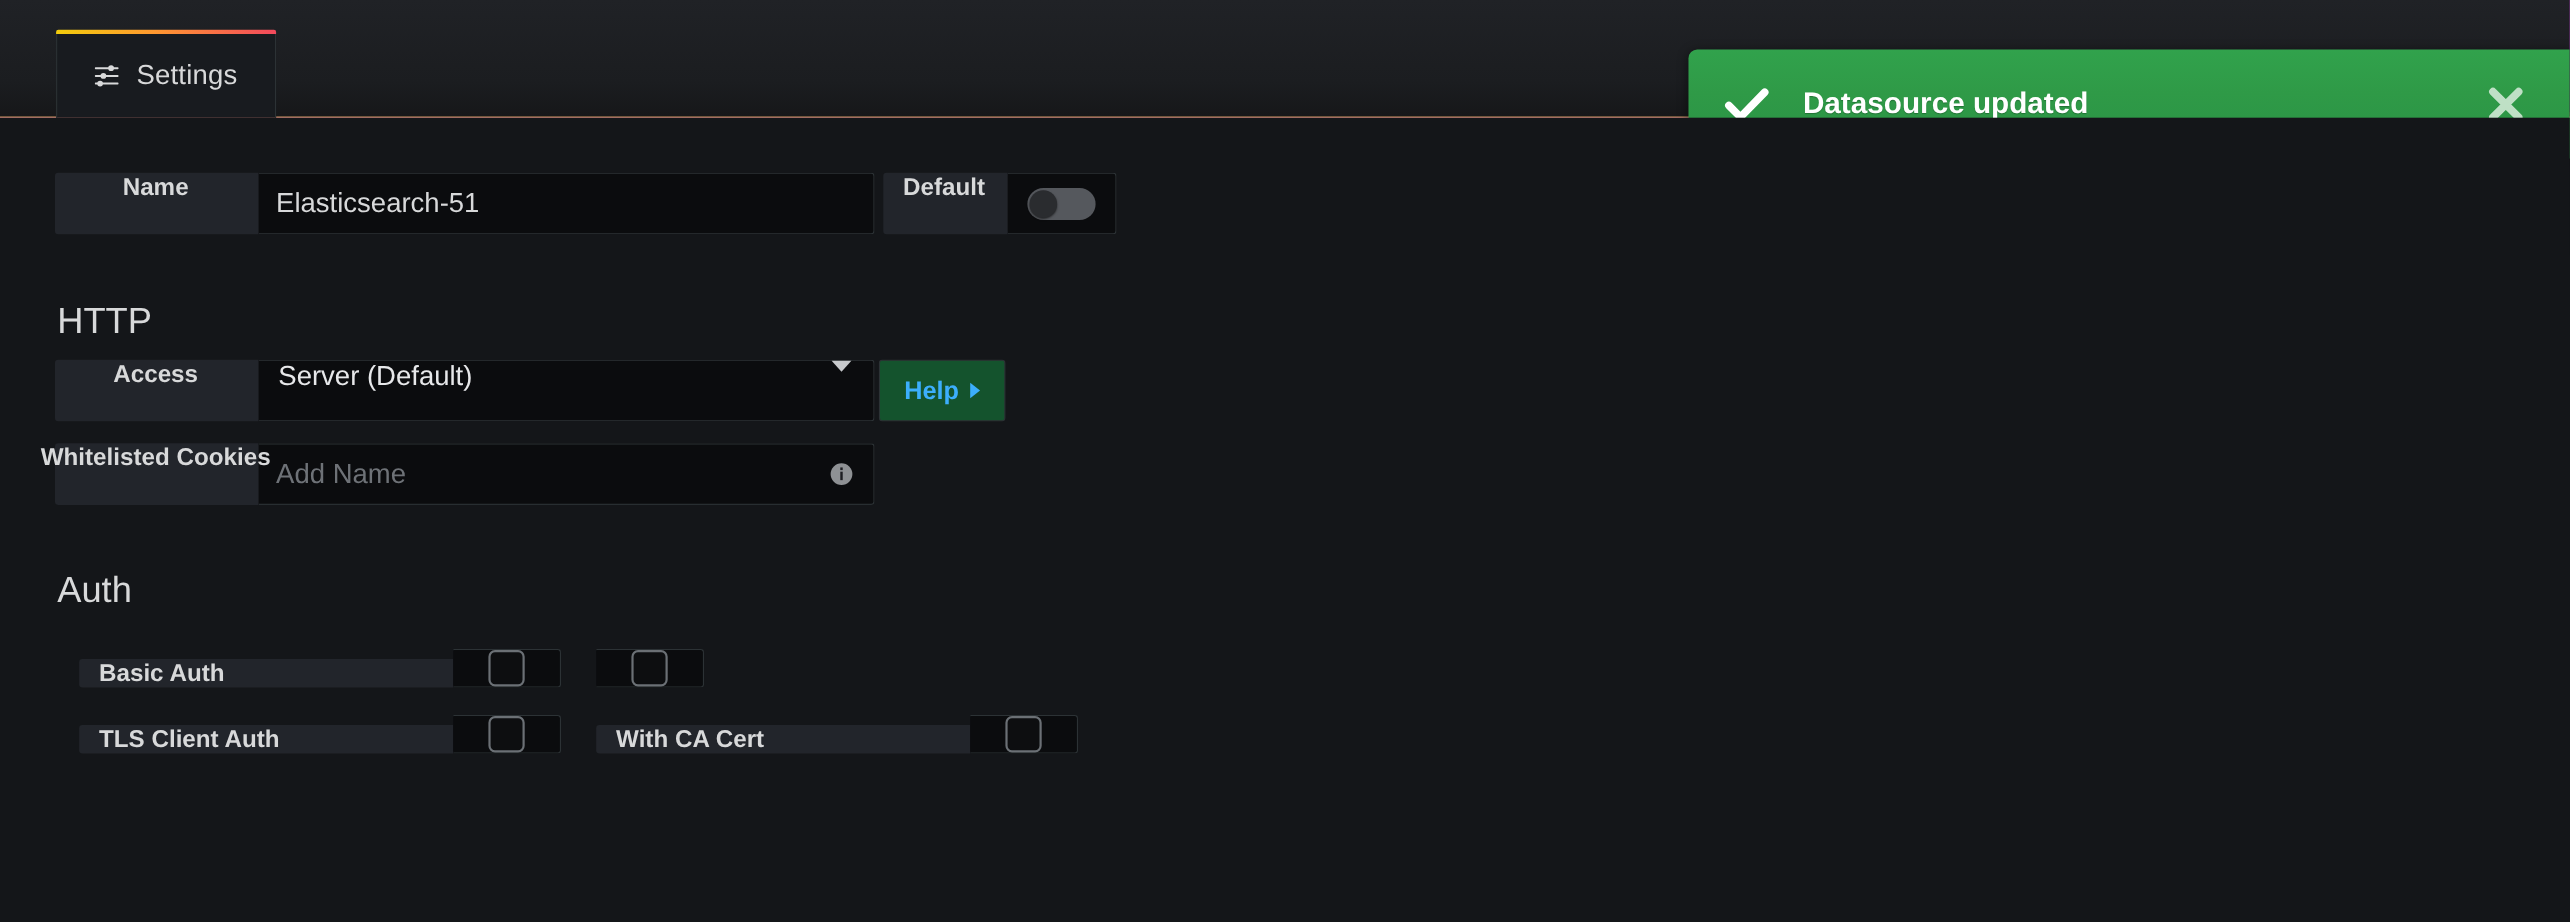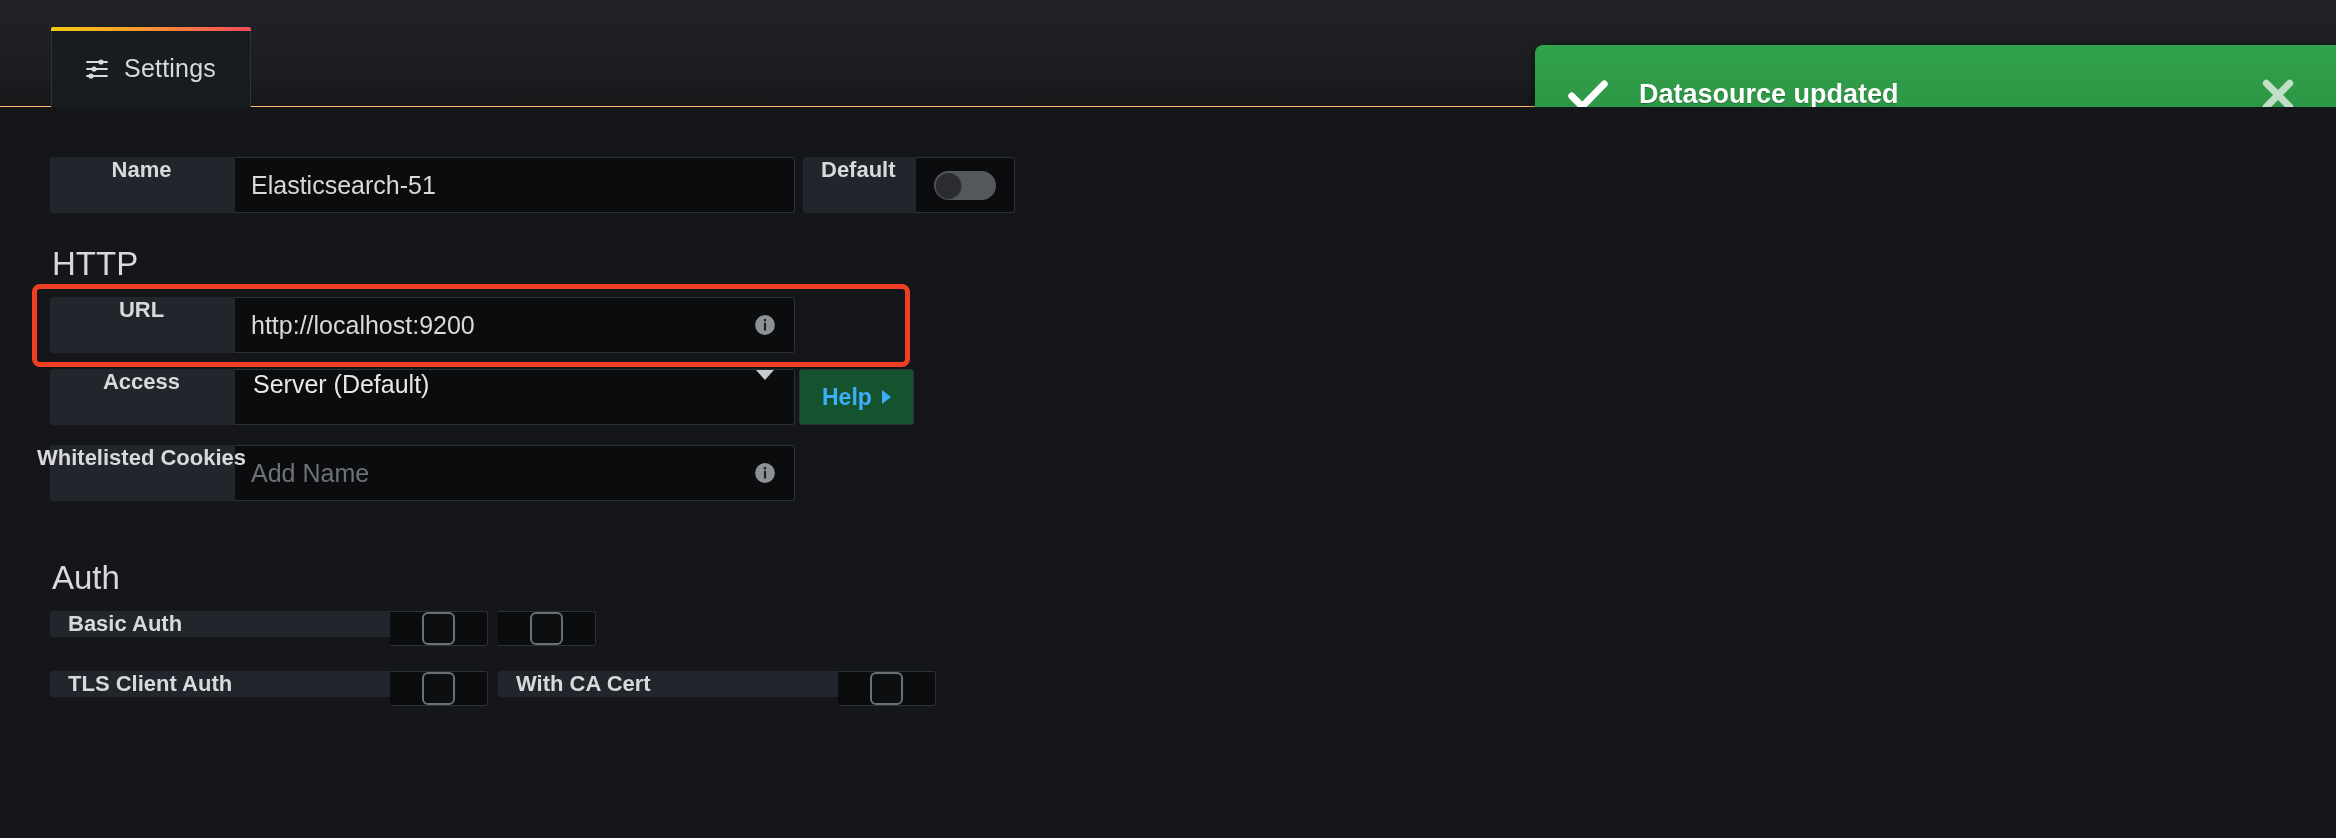--- a/index.html
+++ b/index.html
@@ -198,21 +198,21 @@
     height: 56px;
   }
   .help-caret {
     width: 0; height: 0;
     border-top: 7px solid transparent;
     border-bottom: 7px solid transparent;
     border-left: 9px solid #3caefc;
   }
 
   
-  .cbrow { display: flex; align-items: flex-start; height: 56px; margin-bottom: 4px; }
+  .cbrow { display: flex; align-items: flex-end; height: 56px; margin-bottom: 4px; margin-left: 22px; }
   .cbrow .cblabel {
     background: #22252b;
     color: #d8d9da;
     font-size: 22px; font-weight: bold;
     display: flex; align-items: center;
     padding: 0 18px;
     border-radius: 3px 0 0 3px;
     white-space: nowrap;
   }
   .cbrow .cblabel .info { margin-left: auto; padding-left: 26px; }
@@ -285,38 +285,22 @@
         <span>Default</span>
       </div>
       <div class="toggle-cell">
         <div class="toggle">
           <span class="knob"></span>
         </div>
       </div>
     </div>
   </div>
 
-  <h2 class="section-title" style="margin-top:28px">HTTP</h2>
-
-  <div class="hl-wrap">
-    <div class="hl-box"></div>
-    <div class="field">
-      <div class="flabel" style="width:185px">
-        <span>URL</span>
-      </div>
-      <div class="finput" style="width:560px">
-        <span class="val">http://localhost:9200</span>
-        <svg class="info" viewBox="0 0 20 20">
-          <circle cx="10" cy="10" r="9" fill="#8e9194"></circle>
-          <rect x="9" y="8" width="2" height="7" fill="#1c1e22"></rect>
-          <rect x="9" y="4.5" width="2" height="2.2" fill="#1c1e22"></rect>
-        </svg>
-      </div>
-    </div>
-  </div>
+  <h2 class="section-title" style="margin-top:56px">HTTP</h2>
+
 
   <div class="row" style="margin-top:16px">
     <div class="field">
       <div class="flabel" style="width:185px">
         <span>Access</span>
       </div>
       <div class="fselect" style="width:560px">
         <span class="val">Server (Default)</span>
         <span class="caret"></span>
       </div>

